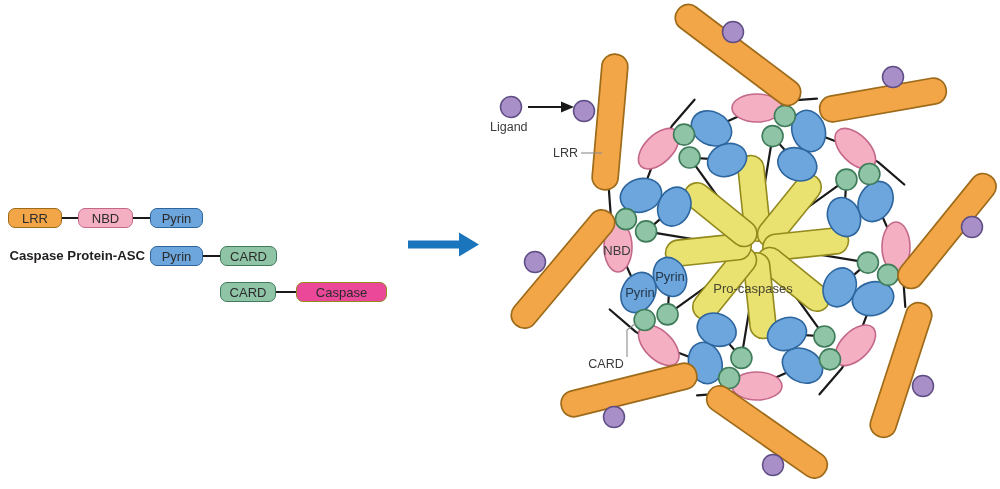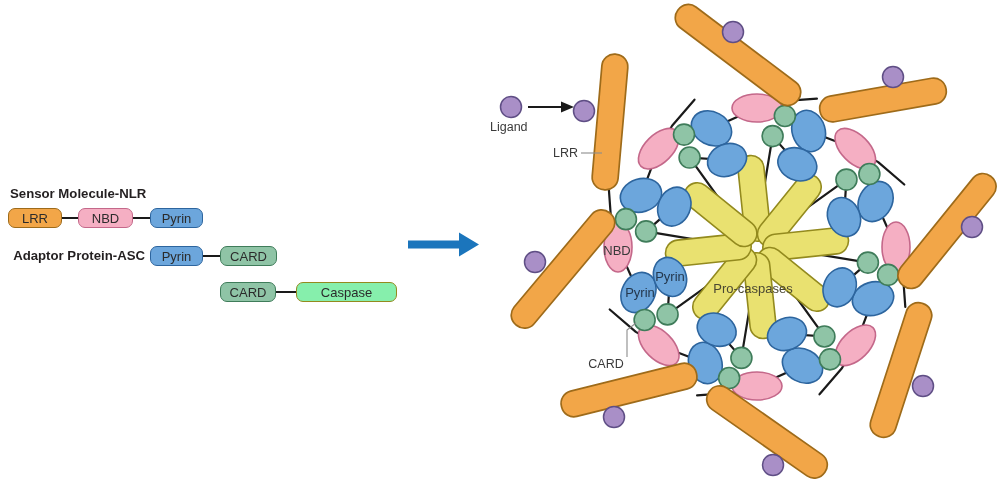--- a/index.html
+++ b/index.html
@@ -158,44 +158,43 @@
         <text x="578" y="157" text-anchor="end" font-size="12.5" fill="#3A3A3A">LRR</text>
         <text x="617" y="255" text-anchor="middle" font-size="13" fill="#3A3A3A">NBD</text>
         <text x="670" y="281" text-anchor="middle" font-size="13" fill="#24384E">Pyrin</text>
         <text x="640" y="297" text-anchor="middle" font-size="13" fill="#24384E">Pyrin</text>
         <text x="606" y="368" text-anchor="middle" font-size="12.5" fill="#3A3A3A">CARD</text>
         <text x="753" y="293" text-anchor="middle" font-size="13" fill="#4A4732">Pro-caspases</text>
       </g>
     </svg>
 
   <div class="panel-left">
-    <div class="ltitle" style="left:10px;top:186px;">Sensor Molecule-NLR</div>
 
     <div class="dbox" style="left: 8px; top: 208px; width: 54px; background: rgb(242, 166, 72); border-color: rgb(158, 107, 26);">
       <span>LRR</span>
     </div>
     <div class="lconn" style="left:62px;top:217px;width:16px;"></div>
     <div class="dbox" style="left: 78px; top: 208px; width: 55px; background: rgb(245, 175, 195); border-color: rgb(196, 104, 138);">
       <span>NBD</span>
     </div>
     <div class="lconn" style="left:133px;top:217px;width:17px;"></div>
     <div class="dbox" style="left: 150px; top: 208px; width: 53px; background: rgb(108, 166, 220); border-color: rgb(45, 101, 158);">
       <span>Pyrin</span>
     </div>
 
-    <div class="ltitle right" style="left:0px;top:248px;width:145px;">Adaptor Protein-ASC</div>
+    <div class="ltitle right" style="left:0px;top:248px;width:145px;">Caspase Protein-ASC</div>
     <div class="dbox" style="left: 150px; top: 246px; width: 53px; background: rgb(108, 166, 220); border-color: rgb(45, 101, 158);">
       <span>Pyrin</span>
     </div>
     <div class="lconn" style="left:203px;top:255px;width:17px;"></div>
     <div class="dbox" style="left: 220px; top: 246px; width: 57px; background: rgb(143, 196, 166); border-color: rgb(63, 124, 90);">
       <span>CARD</span>
     </div>
 
     <div class="dbox" style="left: 220px; top: 282px; width: 56px; background: rgb(143, 196, 166); border-color: rgb(63, 124, 90);">
       <span>CARD</span>
     </div>
     <div class="lconn" style="left:276px;top:291px;width:20px;"></div>
-    <div class="dbox" style="left: 296px; top: 282px; width: 101px; background: #86efac; border-color: rgb(147, 138, 30);">
+    <div class="dbox" style="left: 296px; top: 282px; width: 91px; background: #ec4899; border-color: rgb(147, 138, 30);">
       <span>Caspase</span>
     </div>
   </div>
 </div>
 
 </body></html>

